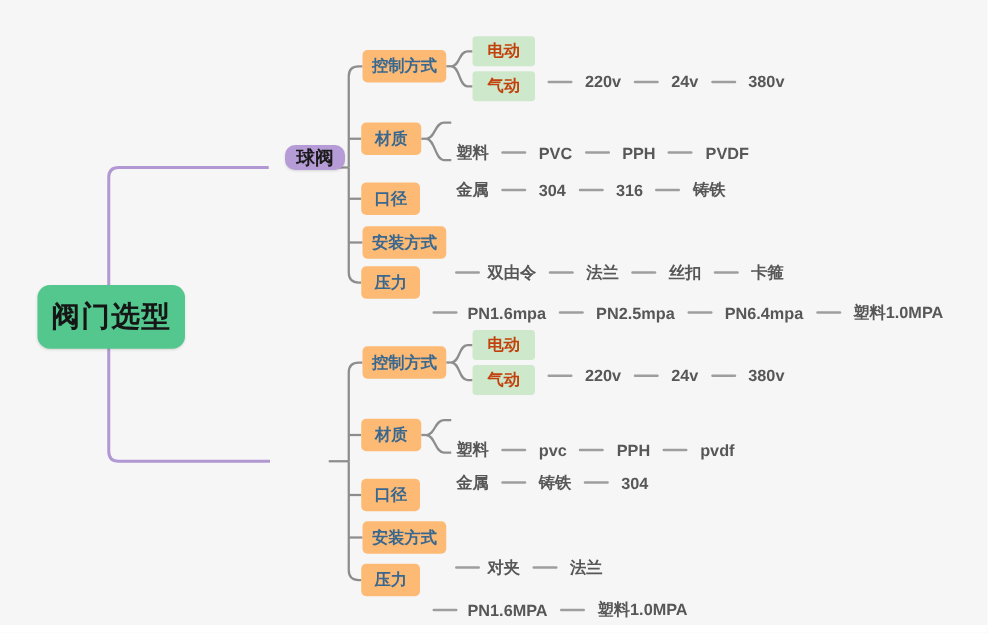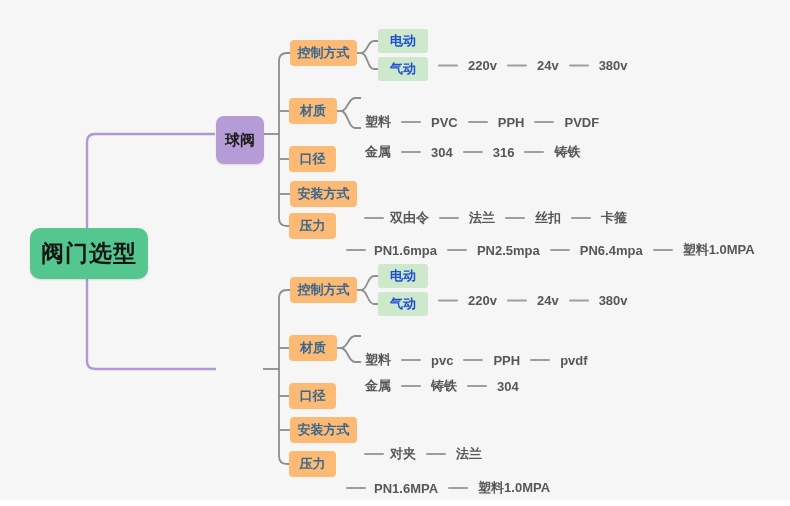--- a/index.html
+++ b/index.html
@@ -17,21 +17,21 @@
     letter-spacing:1px;box-shadow:0 1px 2px rgba(0,0,0,0.12);text-align:right;
   }
   .branch{
     background:#b69cd6;border-radius:8px;font-size:15px;color:#1b1b1b;
     box-shadow:0 1px 2px rgba(0,0,0,0.12);
   }
   .cat{
     background:#fdba74;border-radius:4px;font-size:13px;color:#38678f;
   }
   .leafbox{
-    background:#cde8cb;border-radius:3px;font-size:13px;color:#1d4ed8;
+    background:#cde8cb;border-radius:3px;font-size:13px;color:#c2410c;
   }
   .row{
     position:absolute;z-index:1;display:flex;align-items:center;
     transform:translateY(-50%);white-space:nowrap;margin-top:24px;
   }
   .leaf{font-size:13px;font-weight:bold;color:#575757;}
   .dash{width:20px;height:2px;background:#9e9e9e;margin:0 10px;border-radius:1px;flex:none;}
 </style>
 </head>
 <body>
@@ -72,21 +72,21 @@
       <path d="M 361 290 C 368 290 367 304 374 304 L 378 304"></path>
 
       <path d="M 337 348 L 341 348"></path>
       <path d="M 341 348 C 348 348 348 336 355 336 L 361 336"></path>
       <path d="M 341 348 C 348 348 348 362 355 362 L 361 362"></path>
     </g>
   </svg>
 
   <div class="node root" style="left:30px;top:228px;width:118px;height:51px;">阀门选型</div>
 
-  <div class="node branch" style="left:216px;top:116px;width:48px;height:48px;">球阀</div>
+  <div class="node branch" style="left:228px;top:116px;width:48px;height:20px;">球阀</div>
 
   <div class="node cat" style="left:290px;top:40px;width:67px;height:26px;">控制方式</div>
   <div class="node cat" style="left:289px;top:98px;width:48px;height:26px;">材质</div>
   <div class="node cat" style="left:289px;top:146px;width:47px;height:26px;">口径</div>
   <div class="node cat" style="left:290px;top:181px;width:67px;height:26px;">安装方式</div>
   <div class="node cat" style="left:289px;top:213px;width:47px;height:26px;">压力</div>
 
   <div class="node leafbox" style="left:378px;top:29px;width:50px;height:24px;">电动</div>
   <div class="node leafbox" style="left:378px;top:57px;width:50px;height:24px;">气动</div>
 

